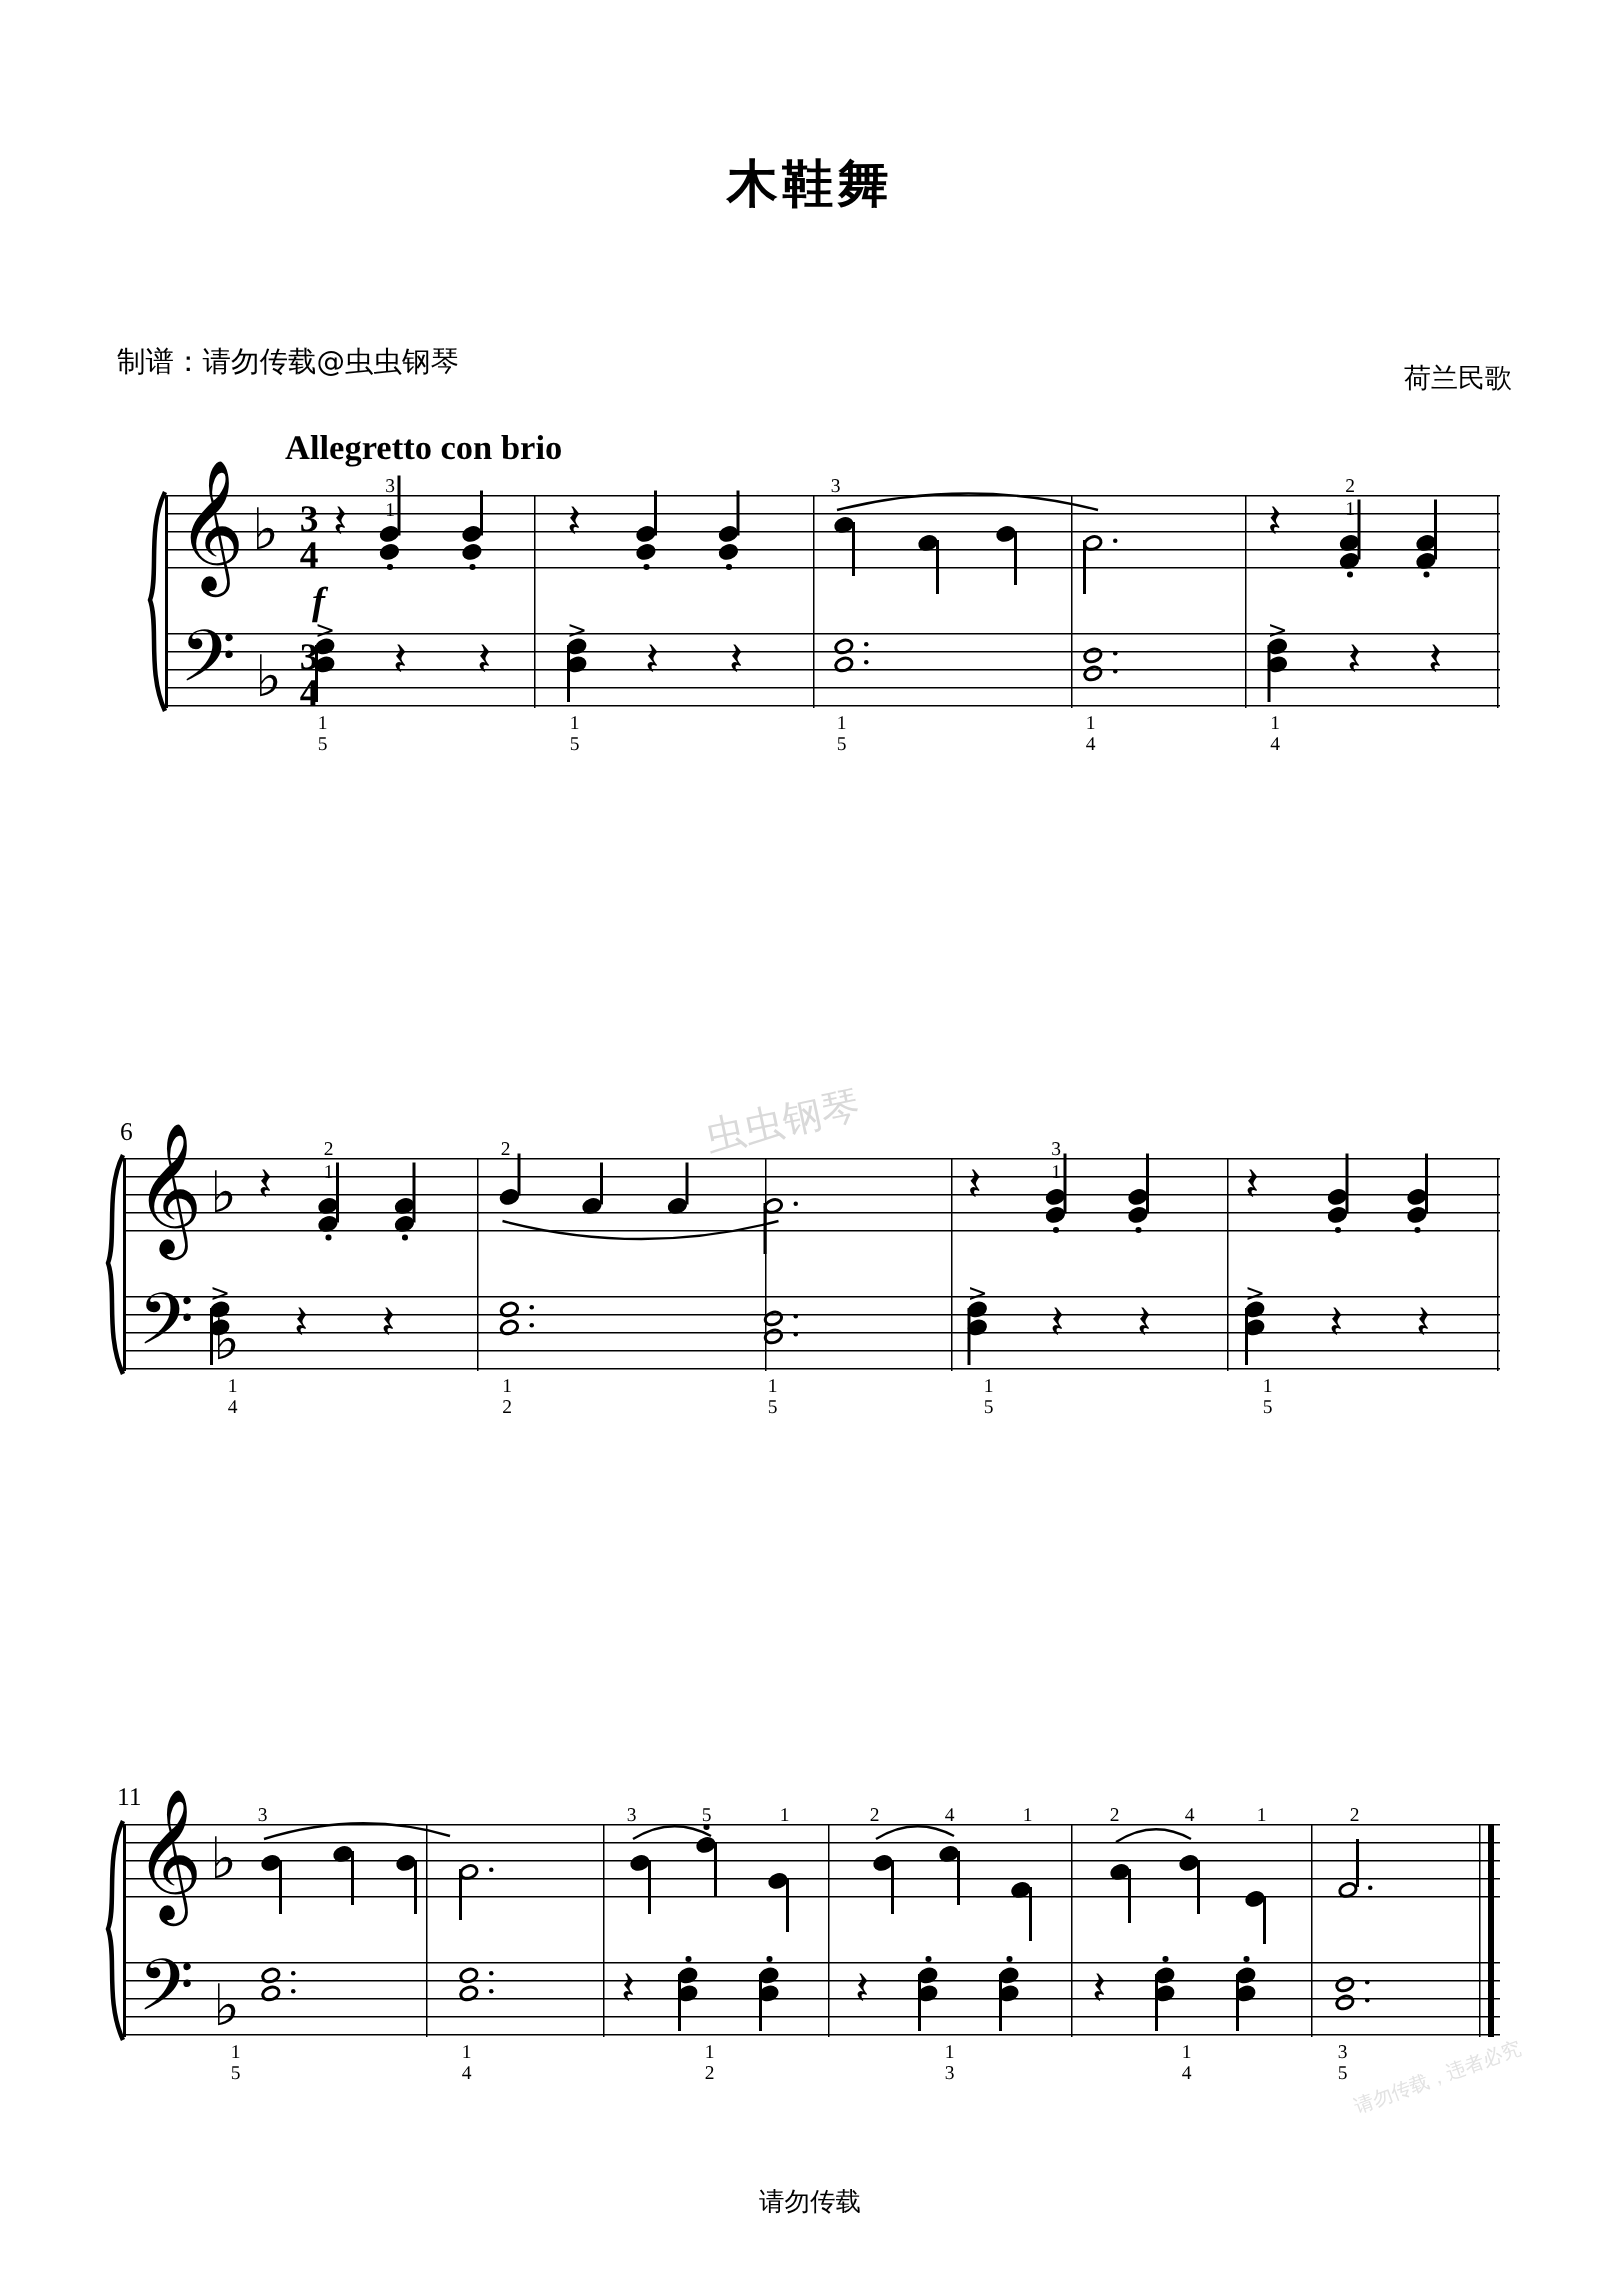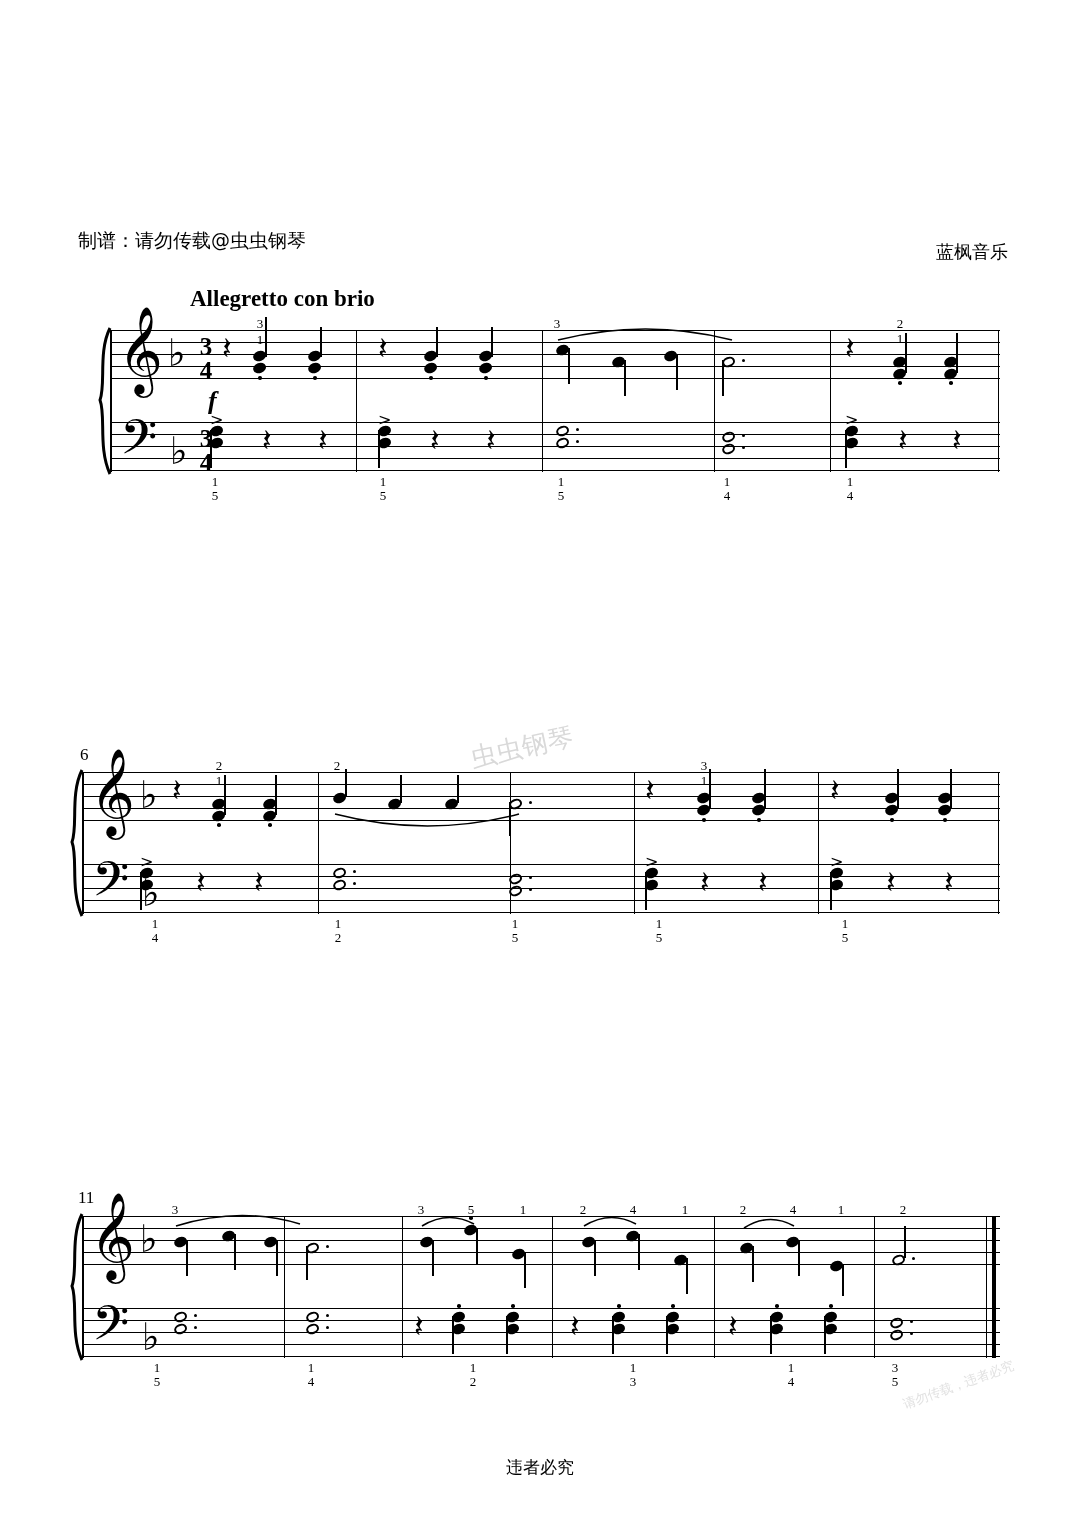--- a/index.html
+++ b/index.html
@@ -207,24 +207,25 @@
   .slur {
     position: absolute;
   }
   .slur svg { display: block; overflow: visible; }
 </style>
 </head>
 <body>
 
 <div class="page">
 
+  <div class="title">木鞋舞</div>
   <div class="credit-left">制谱：请勿传载@虫虫钢琴</div>
-  <div class="credit-right">蓝枫音乐</div>
+  <div class="credit-right">荷兰民歌</div>
   <div class="tempo">Allegretto con brio</div>
-  <div class="footer">违者必究</div>
+  <div class="footer">请勿传载</div>
   <div class="wm-center">虫虫钢琴</div>
   <div class="wm-corner">请勿传载，违者必究</div>
 
   <div class="system" style="top:0;">
 
     <div class="stafflines" style="left:110px; top:330px; width:890px; height:50px;">
       <div class="staffline" style="top:0px;"></div>
       <div class="staffline" style="top:12px;"></div>
       <div class="staffline" style="top:24px;"></div>
       <div class="staffline" style="top:36px;"></div>

